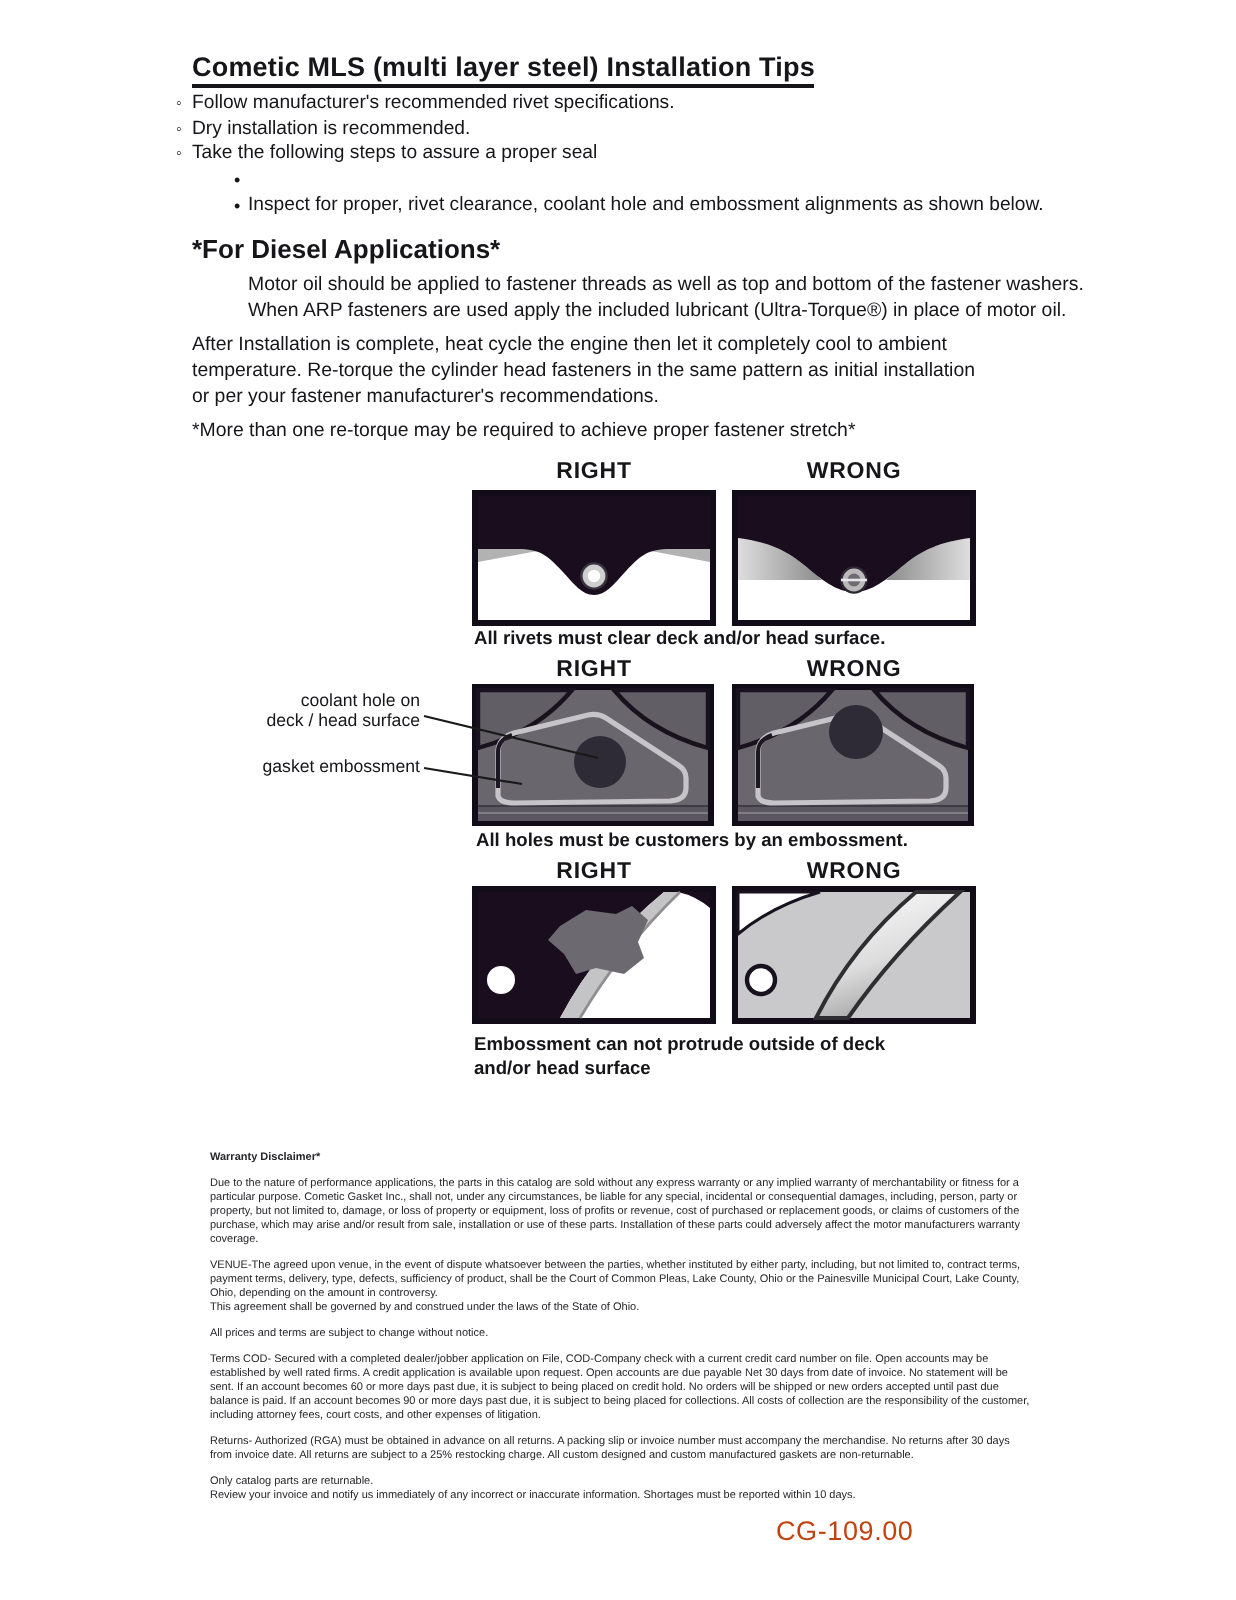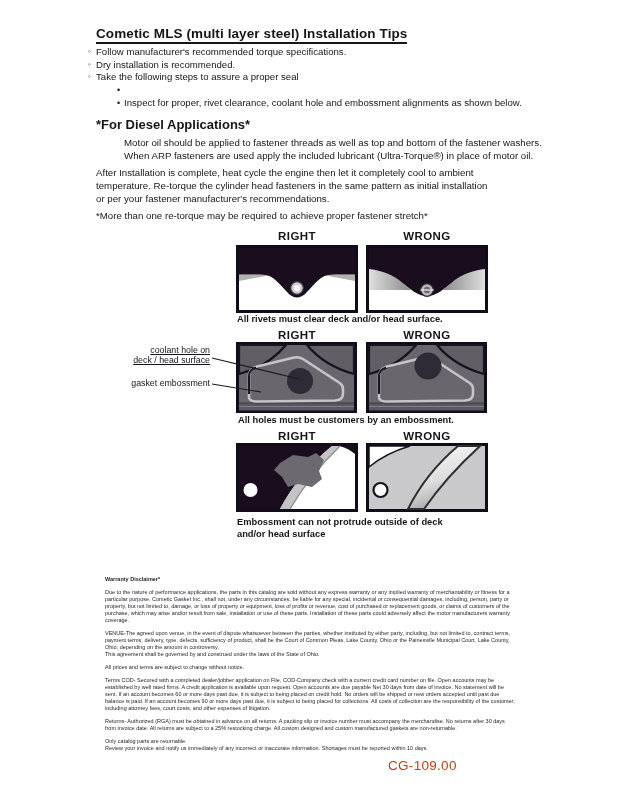--- a/index.html
+++ b/index.html
@@ -18,37 +18,37 @@
   .para{left:96px;font-size:9.7px;line-height:13.2px;white-space:pre-line;width:480px;}
   .p1{top:136px;margin-left:28px;} .p2{top:166px;} .p3{top:209px;}
   .dlabel{width:122px;text-align:center;font-size:11.5px;font-weight:bold;letter-spacing:.4px;}
   .lab1{top:230px;} .lab2{top:329px;} .lab3{top:430px;}
   .labL{left:236px;} .labR{left:366px;}
   .caption{font-weight:bold;font-size:9.3px;line-height:11.5px;white-space:pre-line;}
   .cap1{left:237px;top:314px;}
   .cap2{left:238px;top:415px;}
   .cap3{left:237px;top:517px;}
   .callout{font-size:8.8px;line-height:10px;text-align:right;white-space:pre-line;}
-  .co1{left:100px;top:345px;width:110px;text-decoration:underline;}
+  .co1{left:100px;top:345px;width:110px;}
   .co2{left:100px;top:378px;width:110px;}
   .legal{left:105px;top:576px;width:412px;font-size:5.5px;line-height:7px;color:#26262b;}
   .legal .lhead{font-weight:bold;margin:0 0 6px 0;}
   .legal p{margin:0 0 6px 0;white-space:pre-line;}
   .code{left:388px;top:758px;font-size:13.5px;letter-spacing:.3px;color:#c2410c;}
   svg{display:block;}
 </style>
 </head>
 <body>
 
 <div class="abs page-title">Cometic MLS (multi layer steel) Installation Tips</div>
 
 <div class="abs bullets">
   <div class="b1">
     <span class="mark">◦</span>
-    <span>Follow manufacturer's recommended torque specifications.</span>
+    <span>Follow manufacturer's recommended rivet specifications.</span>
   </div>
   <div class="b1">
     <span class="mark">◦</span>
     <span>Dry installation is recommended.</span>
   </div>
   <div class="b1">
     <span class="mark">◦</span>
     <span>Take the following steps to assure a proper seal</span>
   </div>
   <div class="b1 b2">

